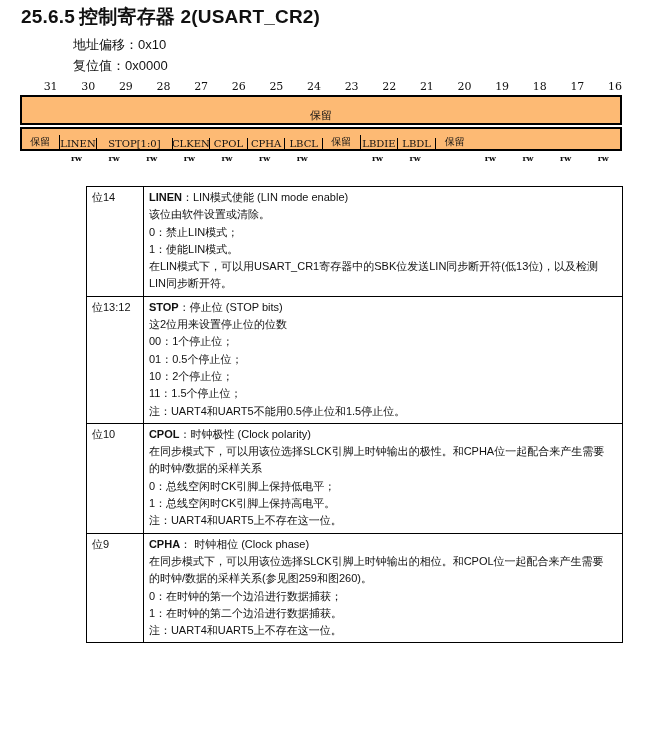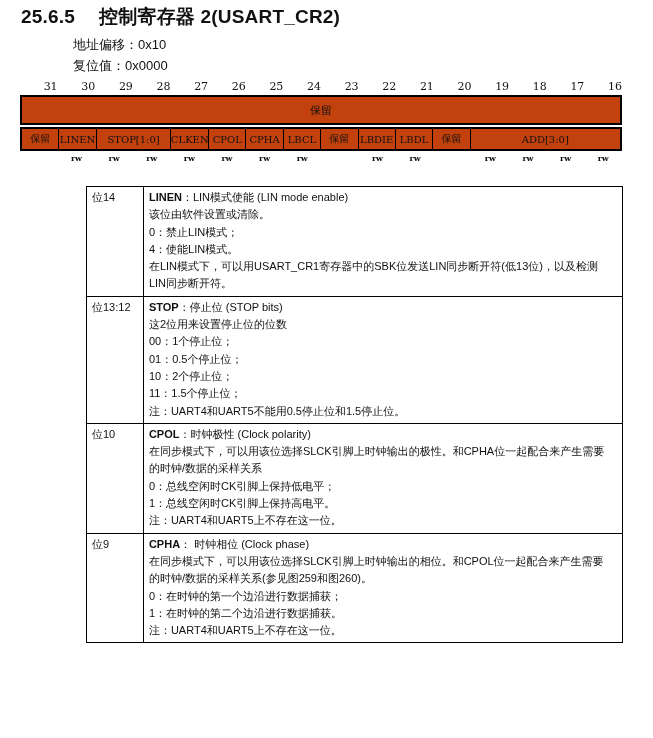--- a/index.html
+++ b/index.html
@@ -4,34 +4,34 @@
   <style>
     html, body { margin: 0; padding: 0; background: #ffffff; }
     body {
       width: 653px; height: 738px; position: relative; overflow: hidden;
       font-family: "Liberation Sans", "DejaVu Sans", sans-serif; color: #111;
     }
     .title {
       position: absolute; left: 21px; top: 4px;
       font-size: 19px; font-weight: bold; letter-spacing: 0.2px;
     }
-    .title .num { margin-right: 24px; }
+    .title .num { margin-right: 4px; }
     .title .cn { font-weight: bold; }
     .meta { position: absolute; left: 73px; font-size: 13px; }
     .meta.l1 { top: 36px; }
     .meta.l2 { top: 57px; }
 
     .reg { position: absolute; left: 20px; width: 602px; }
     .bitnums { display: flex; height: 16px; }
     .bitnums span {
       flex: 1; text-align: right; font-family: "DejaVu Serif", serif;
       font-size: 11px; line-height: 16px;
     }
     .boxrow {
-      display: flex; border: 2.5px solid #000; box-sizing: border-box; background: #c2410c;
+      display: flex; border: 2.5px solid #000; box-sizing: border-box; background: #fdba74; align-items: flex-end;
     }
     .boxrow .cell {
       border-right: 1.5px solid #000; text-align: center;
       font-family: "DejaVu Serif", serif; font-size: 10px;
       display: flex; align-items: center; justify-content: center;
       box-sizing: border-box; white-space: nowrap;
     }
     .boxrow .cell:last-child { border-right: none; }
     .rwrow { display: flex; height: 14px; }
     .rwrow span {
@@ -88,21 +88,20 @@
       <div class="cell" style="width: 37.625px;">LINEN</div>
       <div class="cell" style="width: 75.25px;">STOP[1:0]</div>
       <div class="cell" style="width: 37.625px;">CLKEN</div>
       <div class="cell" style="width: 37.625px;">CPOL</div>
       <div class="cell" style="width: 37.625px;">CPHA</div>
       <div class="cell" style="width: 37.625px;">LBCL</div>
       <div class="cell" style="width: 37.625px;">保留</div>
       <div class="cell" style="width: 37.625px;">LBDIE</div>
       <div class="cell" style="width: 37.625px;">LBDL</div>
       <div class="cell" style="width: 37.625px;">保留</div>
-      <div class="cell" style="width: 150.5px;">ADD[3:0]</div>
     </div>
   <div class="rwrow" id="lo-access">
       <span></span>
       <span>rw</span>
       <span>rw</span>
       <span>rw</span>
       <span>rw</span>
       <span>rw</span>
       <span>rw</span>
       <span>rw</span>
@@ -120,21 +119,21 @@
 <table class="desc">
   <tbody id="desc-body">
       <tr>
         <td class="bit">
           <div class="line">位14</div>
         </td>
         <td class="body">
           <div class="line"><span class="fname">LINEN</span><span>：LIN模式使能 (LIN mode enable)</span></div>
           <div class="line">该位由软件设置或清除。</div>
           <div class="line">0：禁止LIN模式；</div>
-          <div class="line">4：使能LIN模式。</div>
+          <div class="line">1：使能LIN模式。</div>
           <div class="line">在LIN模式下，可以用USART_CR1寄存器中的SBK位发送LIN同步断开符(低13位)，以及检测</div>
           <div class="line">LIN同步断开符。</div>
         </td>
       </tr>
       <tr>
         <td class="bit">
           <div class="line">位13:12</div>
         </td>
         <td class="body">
           <div class="line"><span class="fname">STOP</span><span>：停止位 (STOP bits)</span></div>

